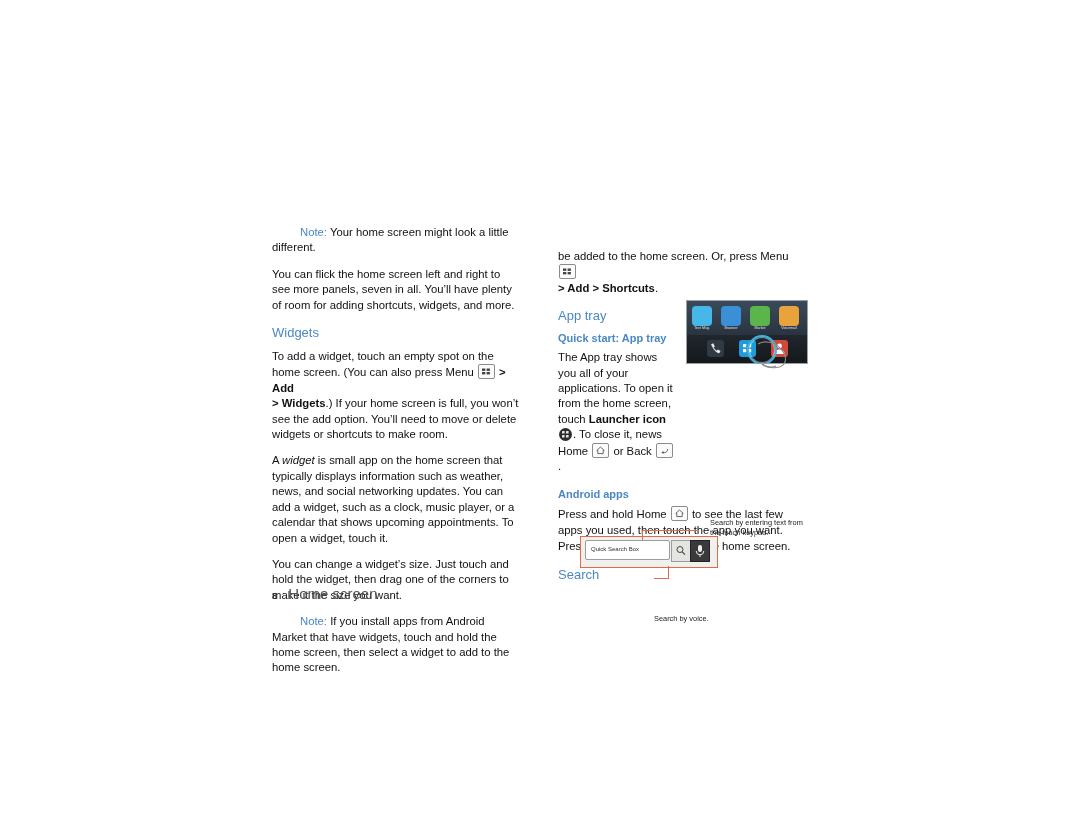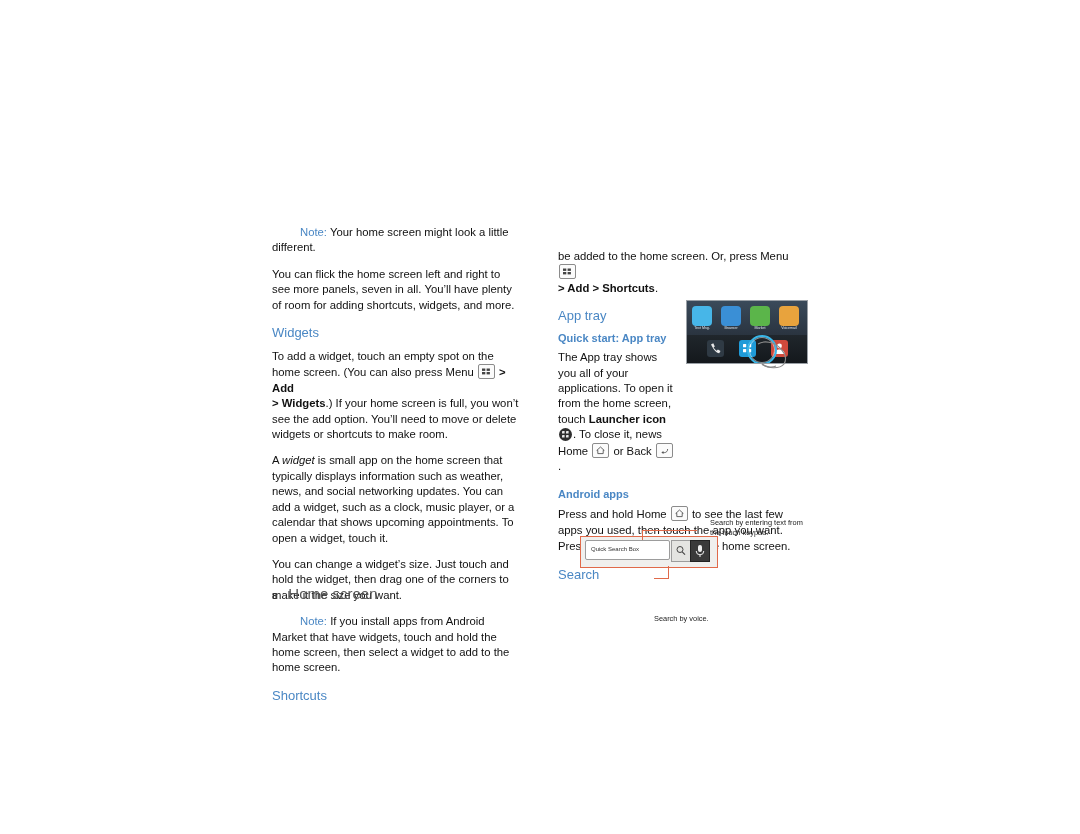--- a/index.html
+++ b/index.html
@@ -224,21 +224,20 @@
           </svg></span><span> </span><b>&gt; Add</b><br><b>&gt; Widgets</b><span>.) If your home screen is full, you won’t see the add option. You’ll need to move or delete widgets or shortcuts to make room.</span></p>
 
     <p><span>A </span><i>widget</i><span> is small app on the home screen that typically displays information such as weather, news, and social networking updates. You can add a widget, such as a clock, music player, or a calendar that shows upcoming appointments. To open a widget, touch it.</span></p>
 
     <p>You can change a widget’s size. Just touch and hold the widget, then drag one of the corners to make it the size you want.</p>
 
     <p>
       <span class="note-label">Note:</span><span> If you install apps from Android Market that have widgets, touch and hold the home screen, then select a widget to add to the home screen.</span>
     </p>
 
-    <div class="heading">Shortcuts</div>
 
   </div>
 
   <div class="col col-right">
 
     <p><span>be added to the home screen. Or, press Menu </span><span class="key"><svg width="15" height="13" viewBox="0 0 15 13">
             <g fill="#444">
               <rect x="3" y="3.5" width="3.3" height="2.4"></rect>
               <rect x="7.6" y="3.5" width="3.3" height="2.4"></rect>
               <rect x="3" y="7" width="3.3" height="2.4"></rect>

